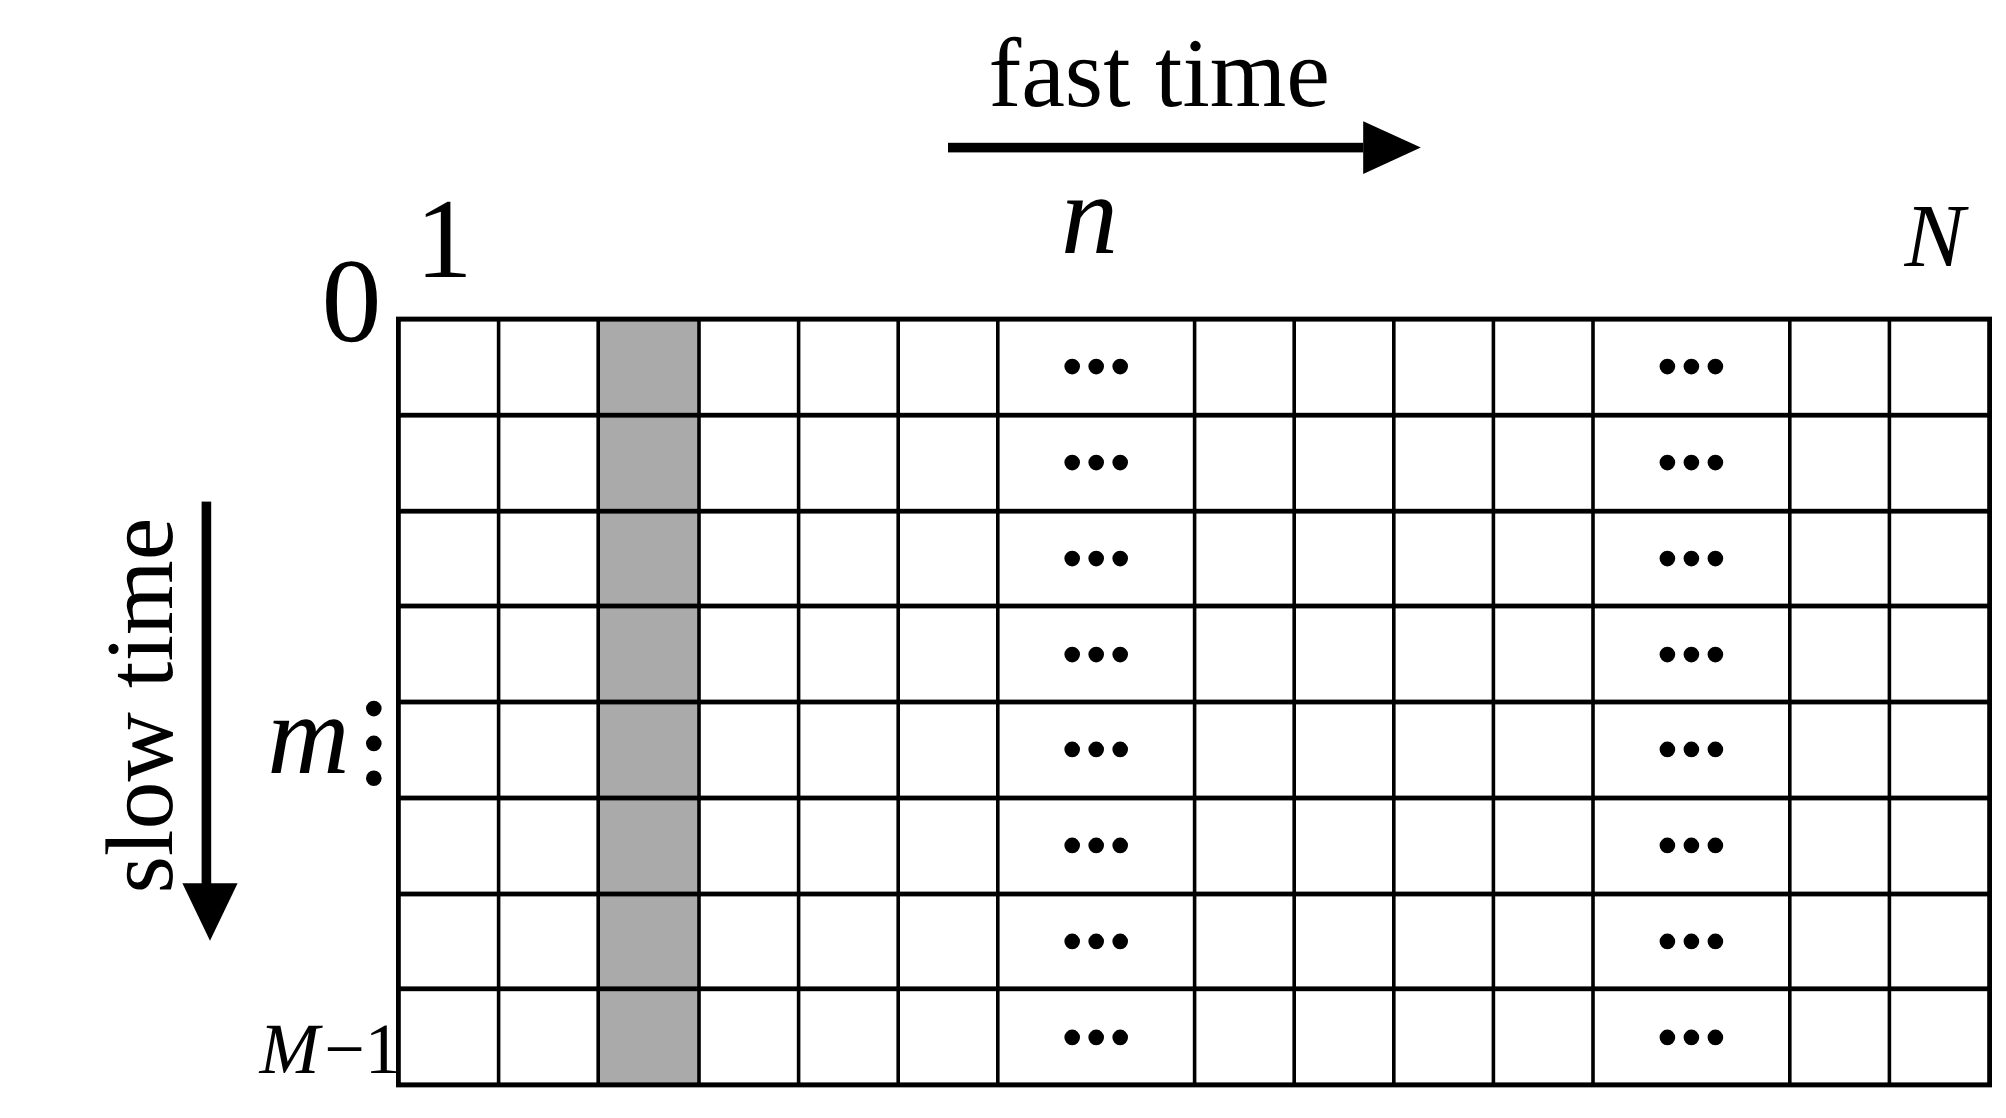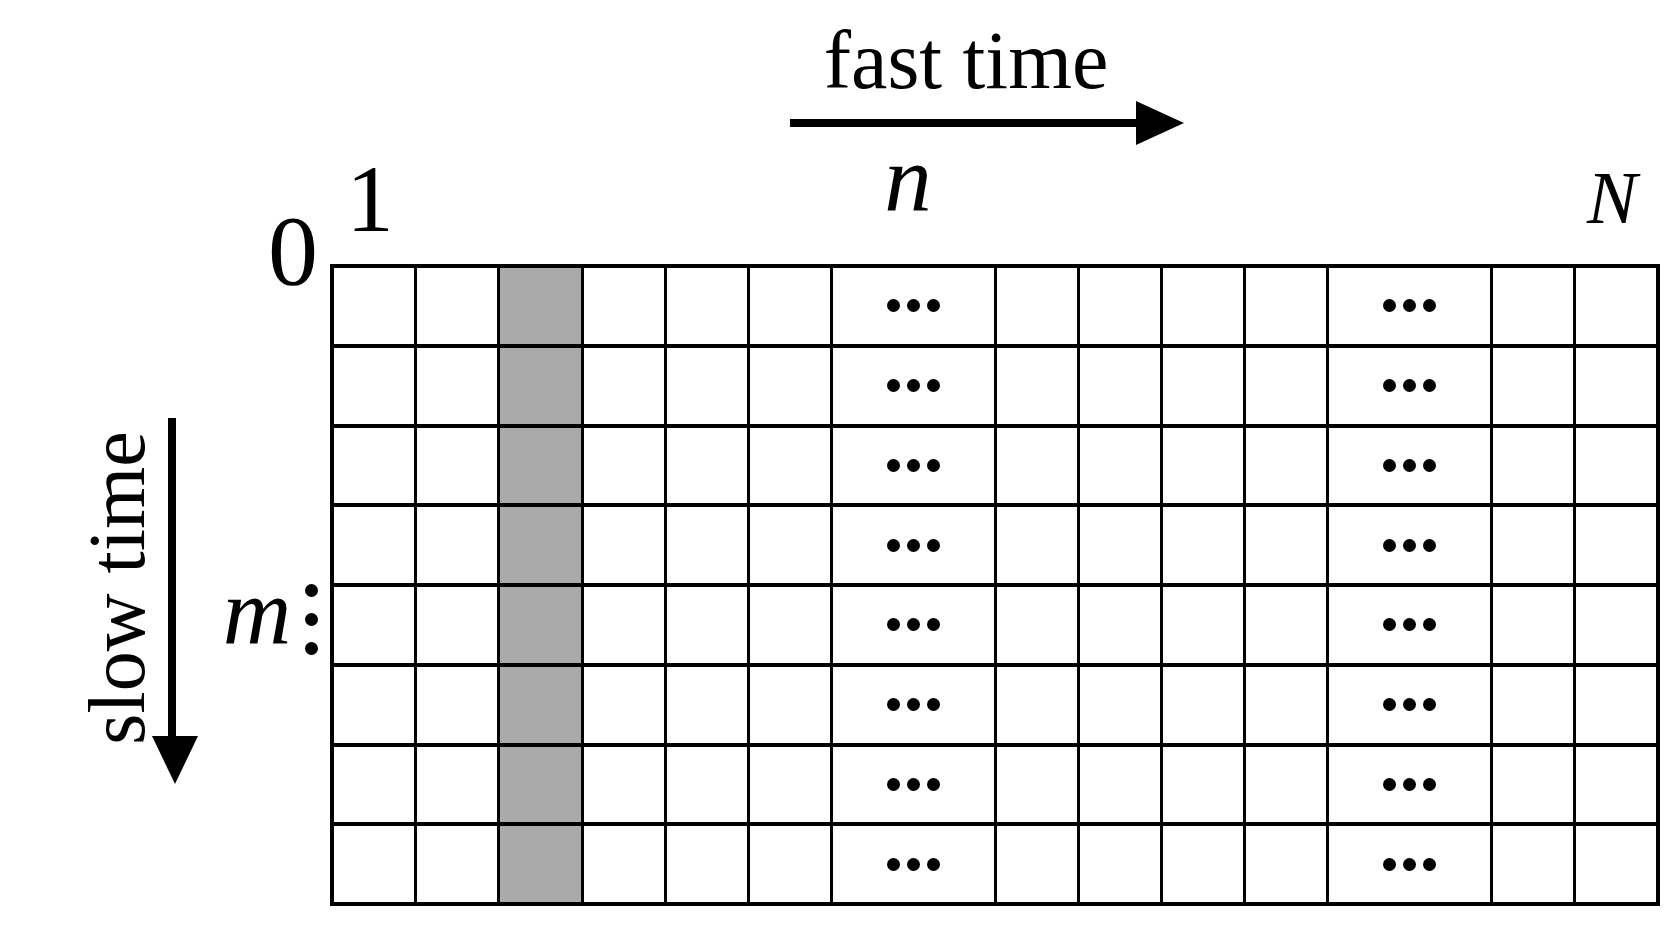--- a/index.html
+++ b/index.html
@@ -111,20 +111,23 @@
   <span class="abs lbl-n">n</span>
   <span class="abs lbl-N">N</span>
 
   <span class="abs lbl-0">0</span>
   <span class="abs lbl-m">m</span>
   <div class="abs vdots" id="vdots">
       <div class="dot"></div>
       <div class="dot"></div>
       <div class="dot"></div>
     </div>
+  <span class="abs lbl-M1">
+    <span class="it">M</span><span class="rm">−1</span>
+  </span>
 
   <div class="abs grid" id="grid" style="grid-template-columns: 1fr 1fr 1fr 1fr 1fr 1fr 2fr 1fr 1fr 1fr 1fr 2fr 1fr 1fr; grid-template-rows: repeat(8, 1fr);">
       <div class="cell plain"></div>
       <div class="cell plain"></div>
       <div class="cell shaded"></div>
       <div class="cell plain"></div>
       <div class="cell plain"></div>
       <div class="cell plain"></div>
       <div class="cell ellipsis">
         <div class="hdots">

